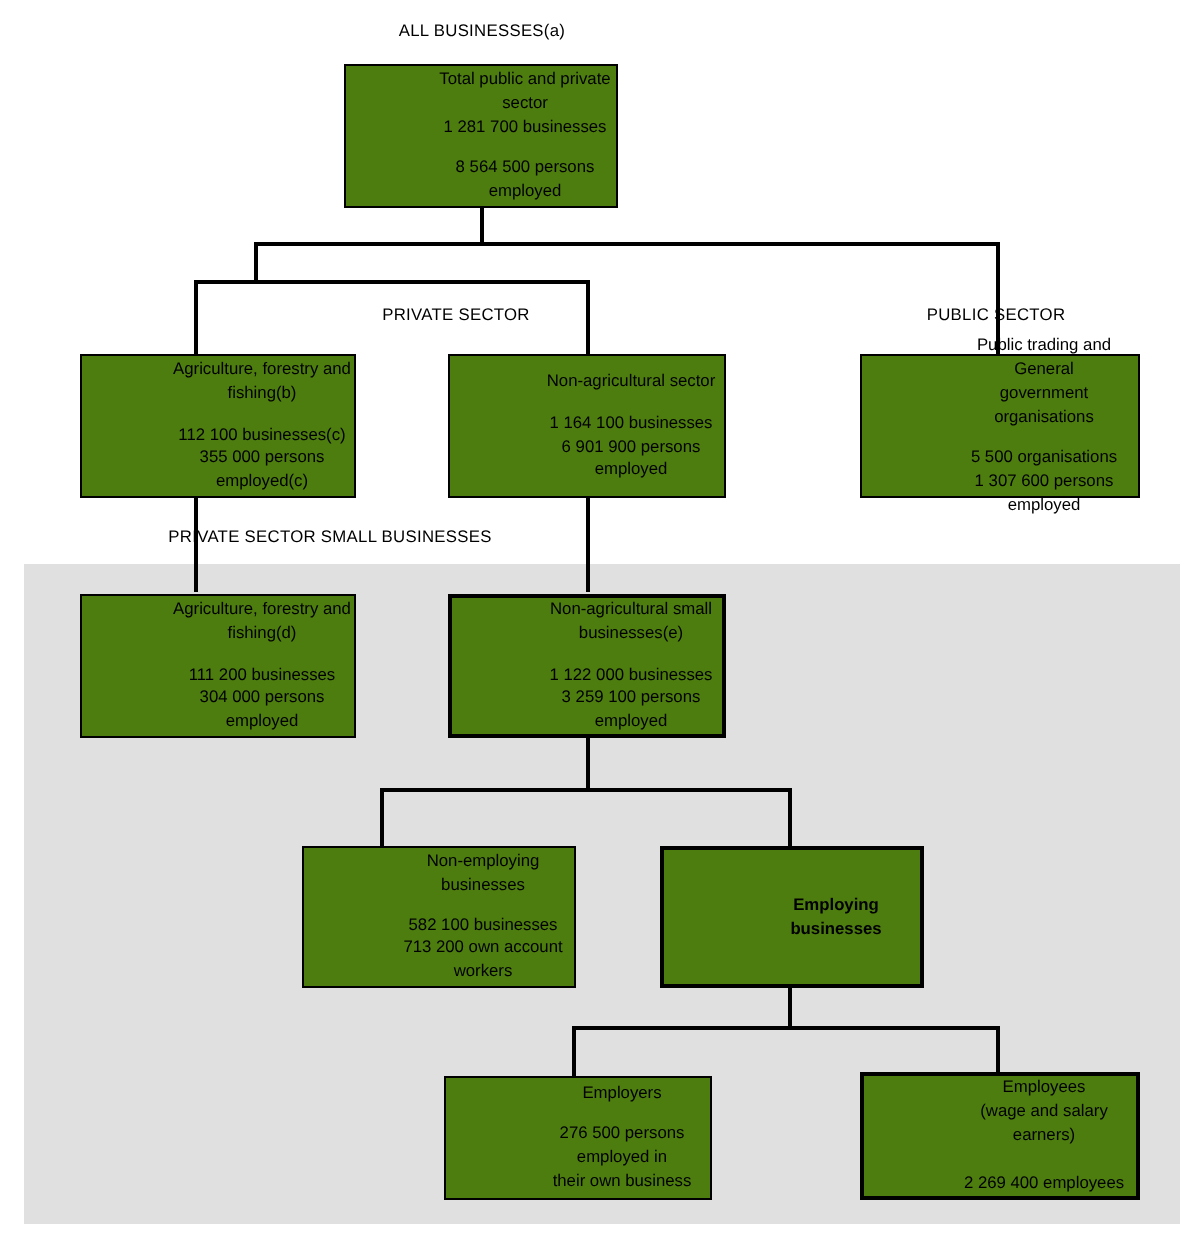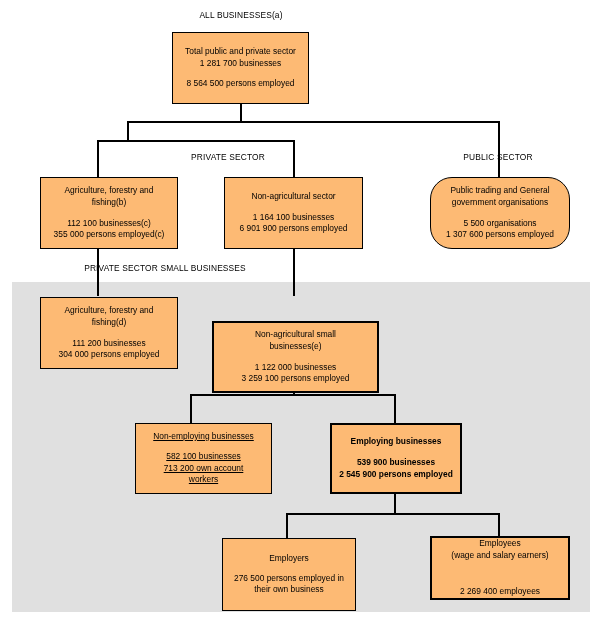--- a/index.html
+++ b/index.html
@@ -17,31 +17,32 @@
     height: 622px;
     background: #ffffff;
     overflow: hidden;
   }
   .panel {
     position: absolute;
     background: #e0e0e0;
   }
   .node {
     position: absolute;
-    background: #fdba74;
+    background: #4d7c0f;
     border: 1px solid #000000;
     box-sizing: border-box;
     display: flex;
     flex-direction: column;
     align-items: center;
     justify-content: center;
     text-align: center;
     font-size: 8.4px;
     line-height: 1.42;
     color: #000000;
+    padding-left: 44px;
   }
   .node.thick {
     border-width: 2px;
   }
   .node .title {
     white-space: pre-line;
   }
   .node .stats {
     white-space: pre-line;
     margin-top: 9px;
@@ -117,55 +118,53 @@
     <div class="stats">112 100 businesses(c)
 355 000 persons employed(c)</div>
   </div>
 
   <div class="node" style="left:224px; top:177px; width:139px; height:72px;">
     <div class="title">Non-agricultural sector</div>
     <div class="stats">1 164 100 businesses
 6 901 900 persons employed</div>
   </div>
 
-  <div class="node" style="left:430px; top:177px; width:140px; height:72px;border-radius:22px;">
+  <div class="node" style="left:430px; top:177px; width:140px; height:72px;">
     <div class="title">Public trading and General
 government organisations</div>
     <div class="stats">5 500 organisations
 1 307 600 persons employed</div>
   </div>
 
   <div class="node" style="left:40px; top:297px; width:138px; height:72px;">
     <div class="title">Agriculture, forestry and
 fishing(d)</div>
     <div class="stats">111 200 businesses
 304 000 persons employed</div>
   </div>
 
-  <div class="node thick" style="left:212px; top:297px; width:167px; height:72px;margin-top:24px;">
+  <div class="node thick" style="left:224px; top:297px; width:139px; height:72px;">
     <div class="title">Non-agricultural small
 businesses(e)</div>
     <div class="stats">1 122 000 businesses
 3 259 100 persons employed</div>
   </div>
 
-  <div class="node" style="left:135px; top:423px; width:137px; height:71px;text-decoration:underline;">
+  <div class="node" style="left:151px; top:423px; width:137px; height:71px;">
     <div class="title">Non-employing businesses</div>
     <div class="stats tight">582 100 businesses
 713 200 own account
 workers</div>
   </div>
 
   <div class="node thick" style="left:330px; top:423px; width:132px; height:71px;font-weight:bold;">
     <div class="title">Employing businesses</div>
-    <div class="stats">539 900 businesses
-2 545 900 persons employed</div>
   </div>
 
-  <div class="node" style="left:222px; top:538px; width:134px; height:73px;">
+  <div class="node" style="left:222px; top:538px; width:134px; height:62px;">
     <div class="title">Employers</div>
     <div class="stats tight">276 500 persons employed in
 their own business</div>
   </div>
 
   <div class="node thick" style="left:430px; top:536px; width:140px; height:64px;justify-content:space-between;">
     <div class="title">Employees
 (wage and salary earners)</div>
     <div class="stats">2 269 400 employees</div>
   </div>

